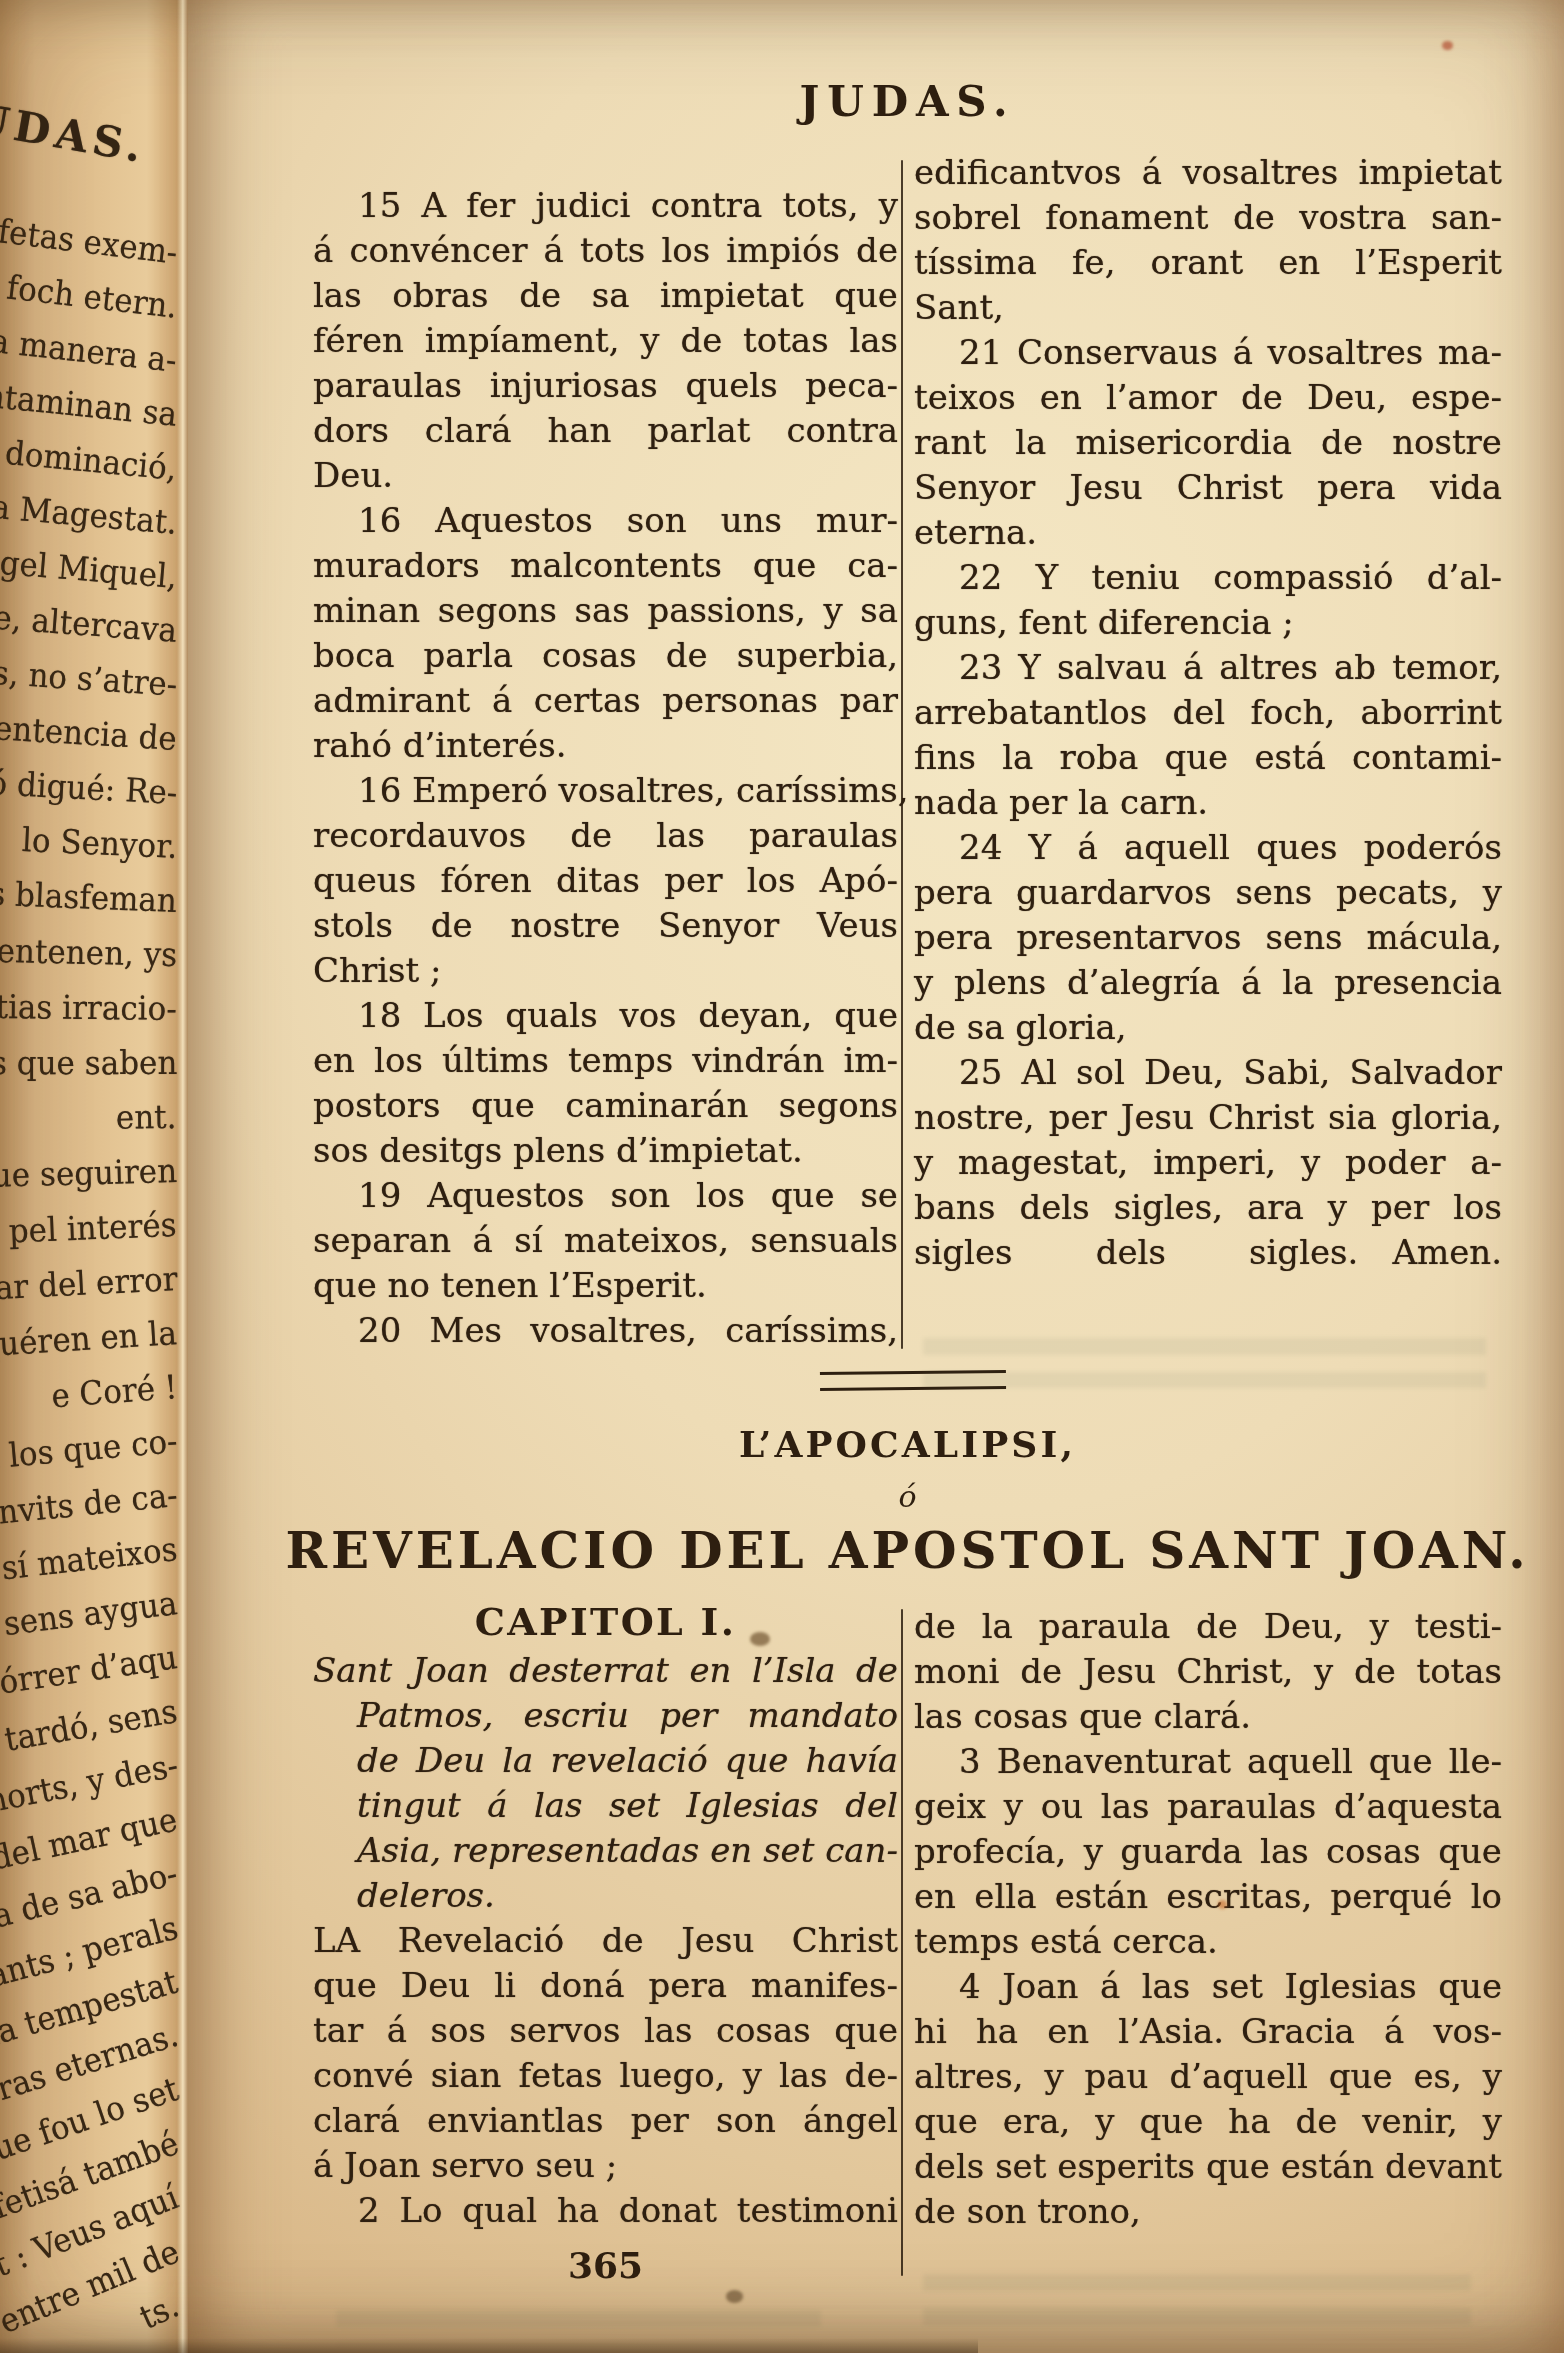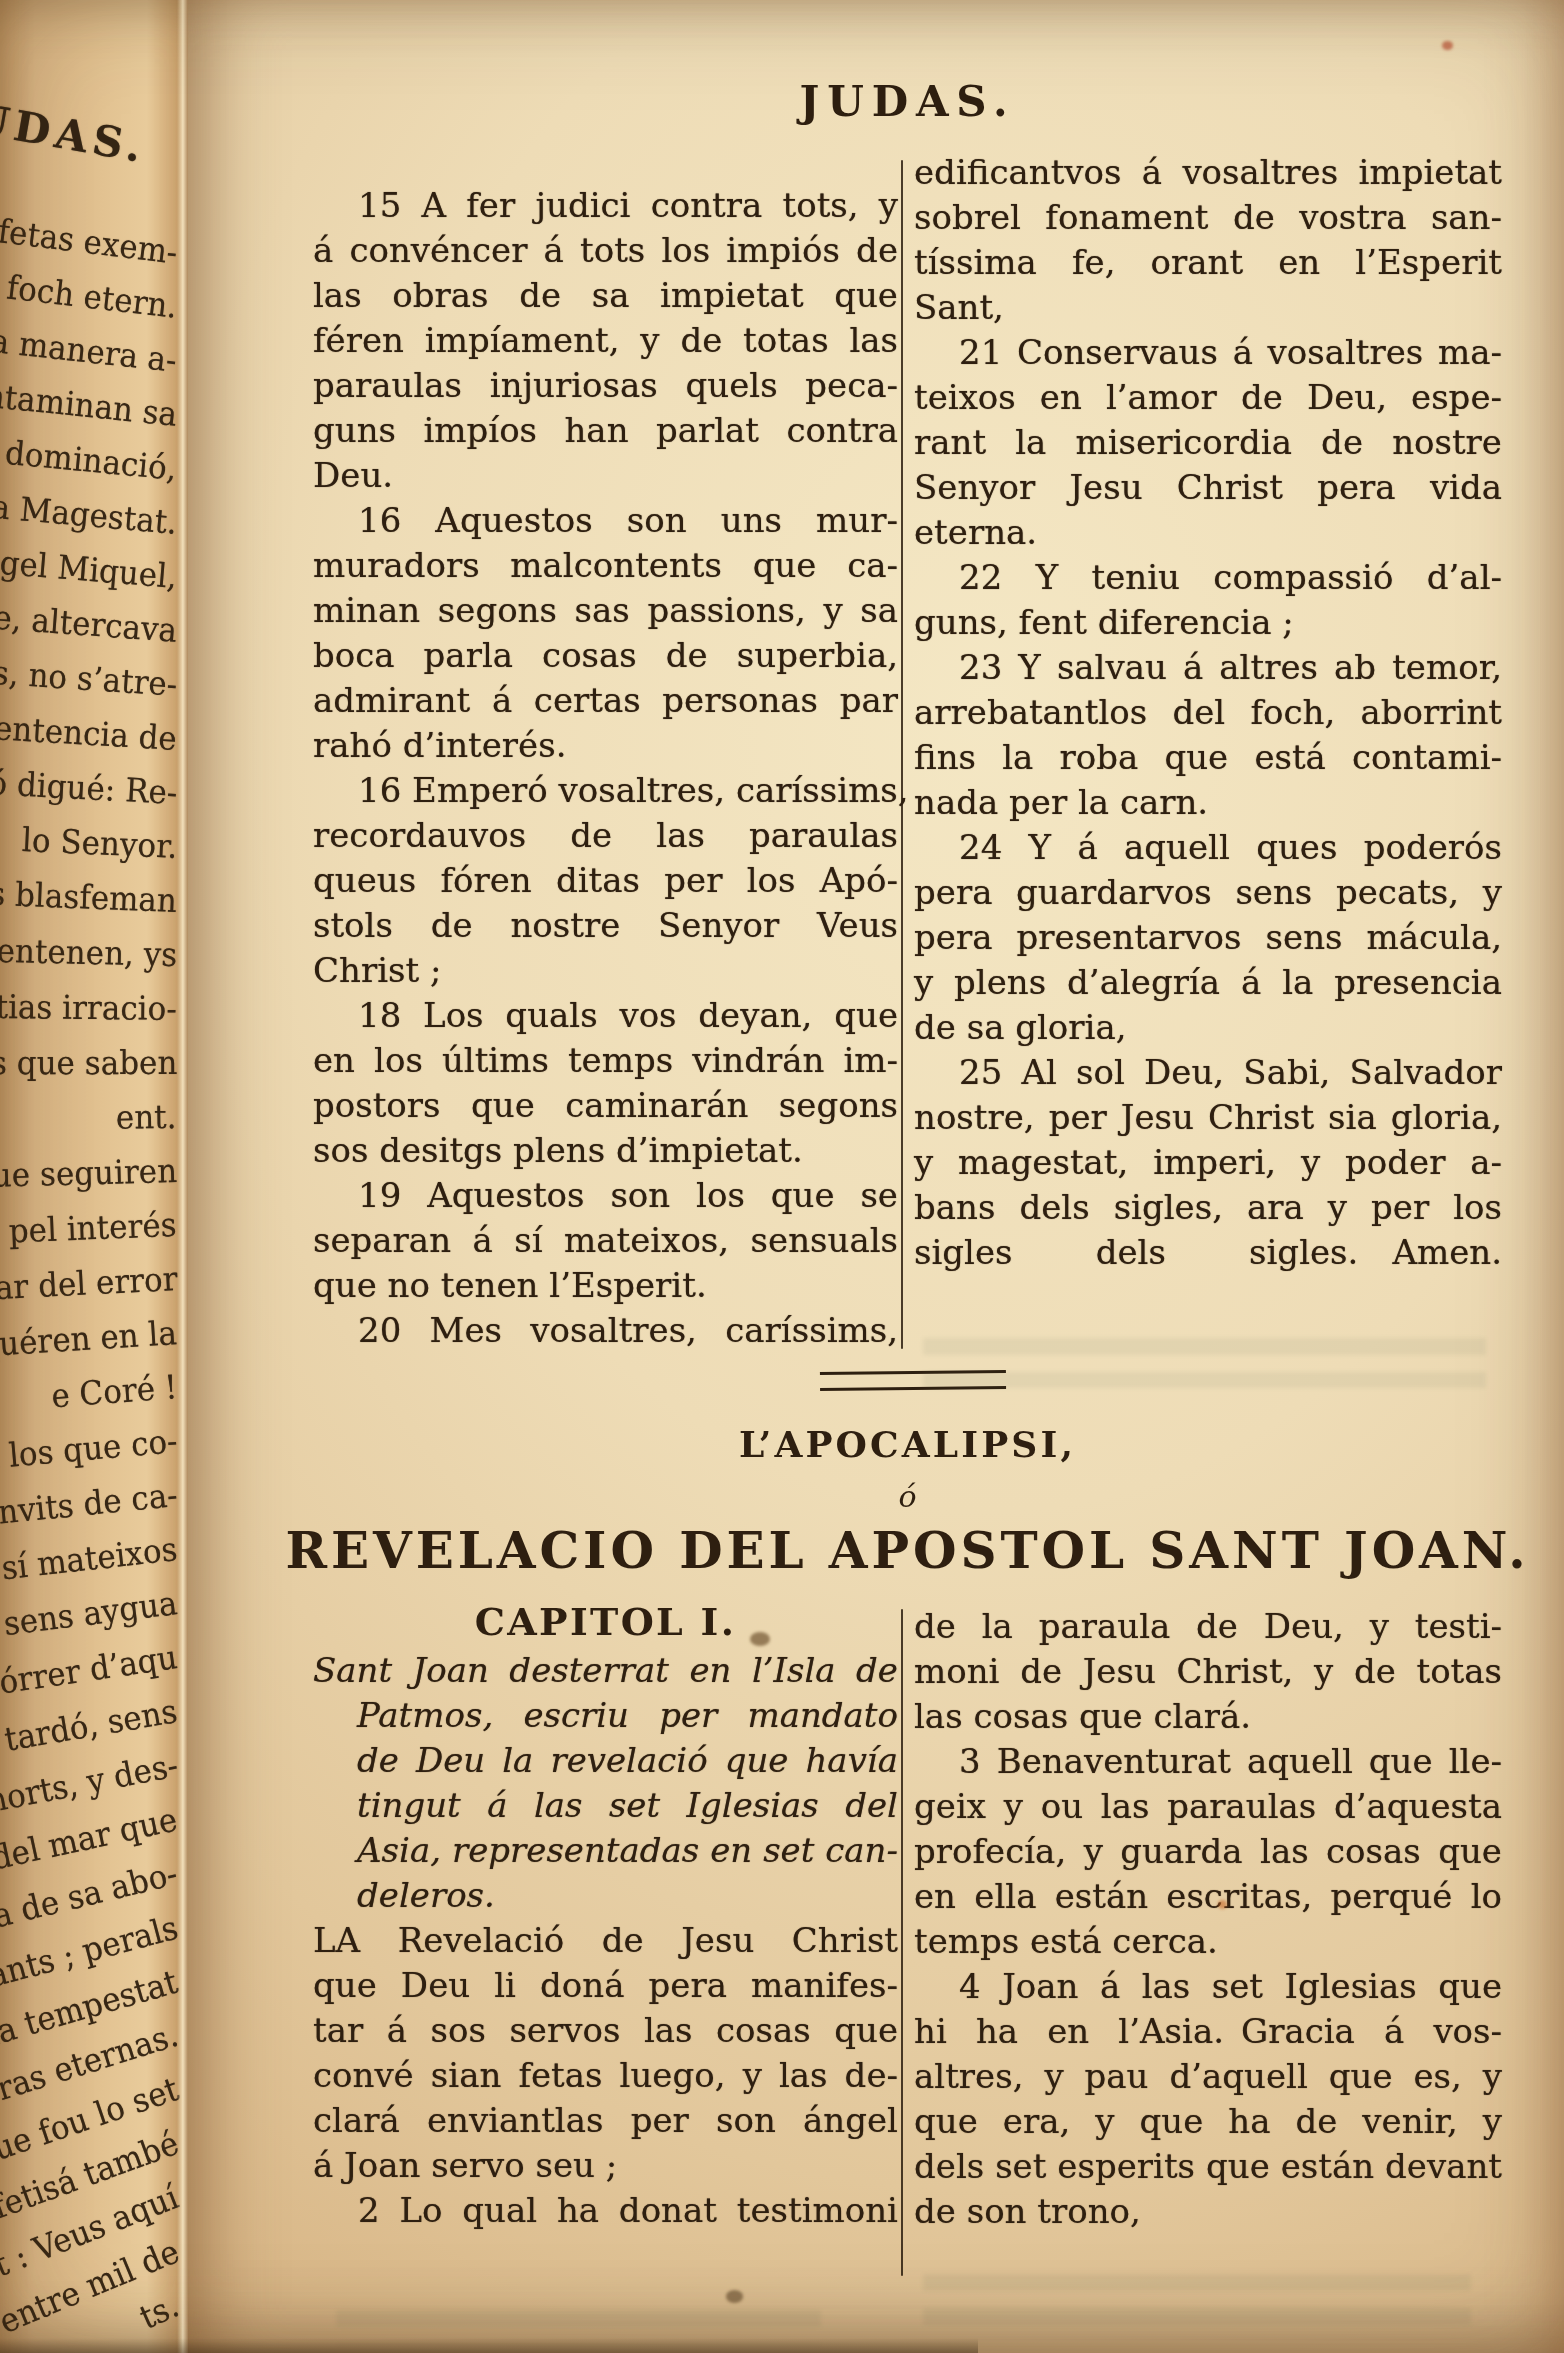--- a/index.html
+++ b/index.html
@@ -138,21 +138,21 @@
   <div id="main-page"></div>
 
   <div class="h-judas">JUDAS.</div>
 
   <div id="judas-left" class="col">
       <div class="line indent">15 A fer judici contra tots, y</div>
       <div class="line">á convéncer á tots los impiós de</div>
       <div class="line">las obras de sa impietat que</div>
       <div class="line">féren impíament, y de totas las</div>
       <div class="line">paraulas injuriosas quels peca-</div>
-      <div class="line">guns impíos han parlat contra</div>
+      <div class="line">dors clará han parlat contra</div>
       <div class="line last">Deu.</div>
       <div class="line indent">16 Aquestos son uns mur-</div>
       <div class="line">muradors malcontents que ca-</div>
       <div class="line">minan segons sas passions, y sa</div>
       <div class="line">boca parla cosas de superbia,</div>
       <div class="line">admirant á certas personas par</div>
       <div class="line last">rahó d’interés.</div>
       <div class="line indent">16 Emperó vosaltres, caríssims,</div>
       <div class="line">recordauvos de las paraulas</div>
       <div class="line">queus fóren ditas per los Apó-</div>
@@ -229,20 +229,21 @@
       <div class="line last">temps está cerca.</div>
       <div class="line indent">4 Joan á las set Iglesias que</div>
       <div class="line">hi ha en l’Asia. Gracia á vos-</div>
       <div class="line">altres, y pau d’aquell que es, y</div>
       <div class="line">que era, y que ha de venir, y</div>
       <div class="line">dels set esperits que están devant</div>
       <div class="line last">de son trono,</div>
     </div>
   <div id="rule-apoc" class="col-rule"></div>
 
+  <div class="page-num">365</div>
 
   <div class="ghost" style="left:923px;top:1321px;width:563px;height:67px;"></div>
   <div class="ghost" style="left:923px;top:2257px;width:548px;height:78px;"></div>
   <div class="ghost" style="left:336px;top:2293px;width:485px;height:52px;"></div>
 
   <div class="spot" style="left:750px;top:1632px;width:20.3px;height:14px;background:rgba(80,50,15,.55);"></div>
   <div class="spot" style="left:1442px;top:41px;width:11px;height:9.4px;background:rgba(170,45,20,.55);"></div>
   <div class="spot" style="left:726px;top:2290px;width:17px;height:12.5px;background:rgba(70,45,20,.5);"></div>
   <div class="spot" style="left:1218px;top:1900px;width:9.4px;height:9.4px;background:rgba(195,95,30,.55);"></div>
 

